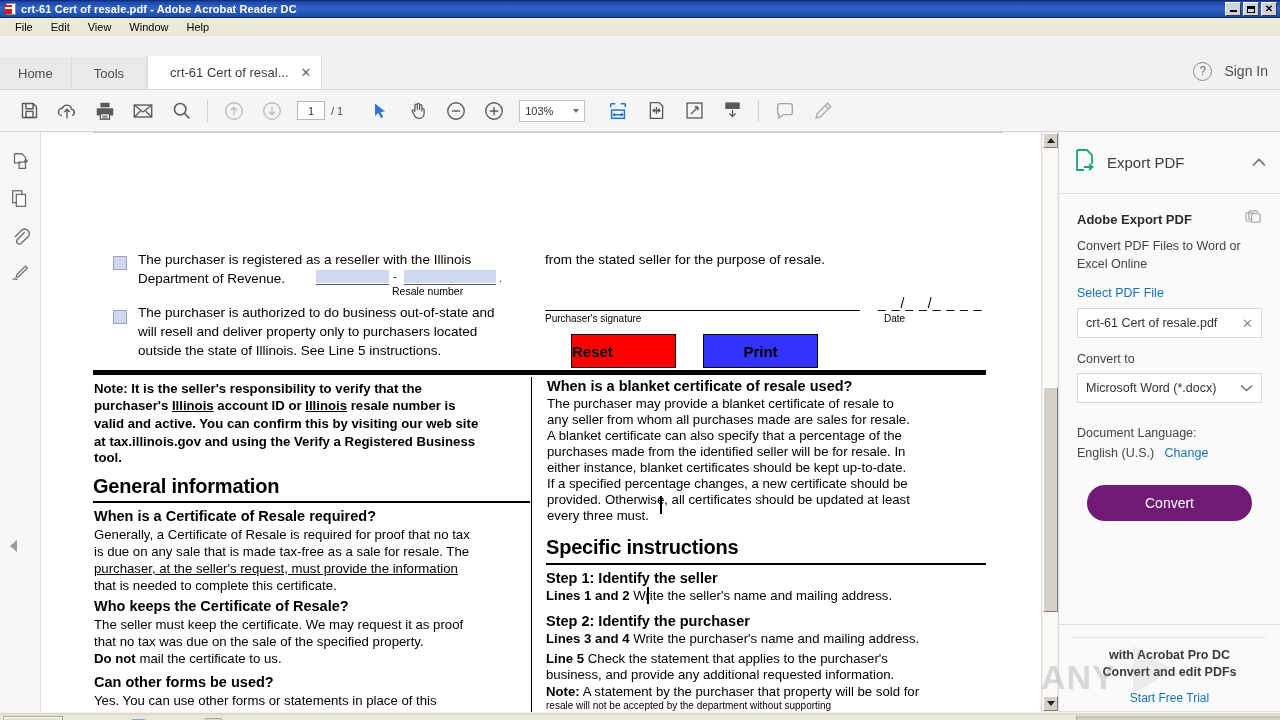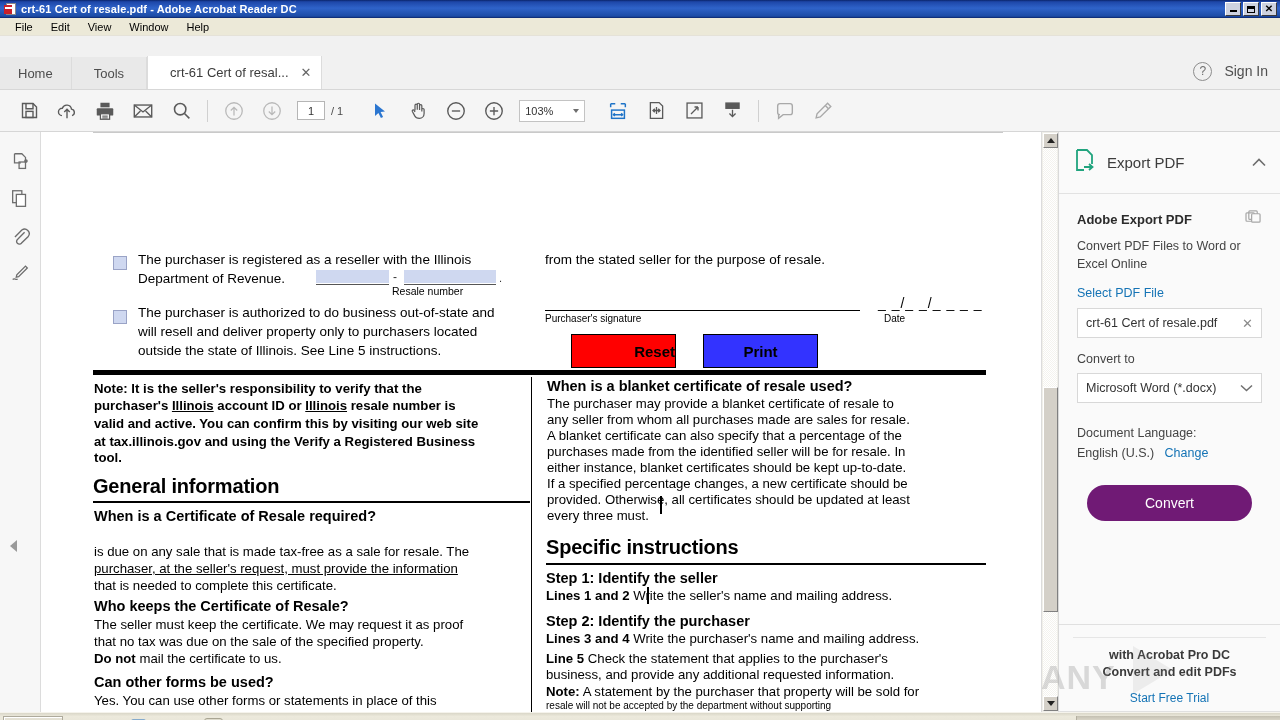--- a/index.html
+++ b/index.html
@@ -355,21 +355,21 @@
       <div class="t" style="left:97px;top:211px;font-size:13.5px;">outside the state of Illinois. See Line 5 instructions.</div>
 
       <div class="t" style="left:504px;top:120px;font-size:13.5px;">from the stated seller for the purpose of resale.</div>
 
       <div class="hdiv" style="left:504px;top:178px;width:315px;height:1.4px;"></div>
       <div class="t" style="left:504px;top:181px;font-size:10px;">Purchaser's signature</div>
       <div class="t" style="left:837px;top:163px;font-size:14px;letter-spacing:1px;">_ _/_ _/_ _ _ _</div>
       <div class="t" style="left:843px;top:181px;font-size:10px;">Date</div>
 
       <div style="position:absolute;left:530px;top:202px;width:105px;height:34px;background:#ff0000;border:1.5px solid #000;
-                  display:flex;align-items:center;justify-content:flex-end;font-size:15px;font-weight:bold;color:#000;">
+                  display:flex;align-items:center;justify-content:flex-start;font-size:15px;font-weight:bold;color:#000;">
         <span>Reset</span>
       </div>
       <div style="position:absolute;left:662px;top:202px;width:115px;height:34px;background:#3333ff;border:1.5px solid #000;
                   display:flex;align-items:center;justify-content:center;font-size:15px;font-weight:bold;color:#000;">
         <span>Print</span>
       </div>
 
       <div class="hdiv" style="left:52px;top:238px;width:893px;height:5px;"></div>
 
       <div class="t b" style="left:53px;top:249px;font-size:13.2px;">Note:  It is the seller's responsibility to verify that the</div>
@@ -377,20 +377,21 @@
         purchaser's <span class="u">Illinois</span> account ID or <span class="u">Illinois</span> resale number is
       </div>
       <div class="t b" style="left:53px;top:284px;font-size:13.2px;">valid and active. You can confirm this by visiting our web site</div>
       <div class="t b" style="left:53px;top:302px;font-size:13.2px;">at tax.illinois.gov and using the Verify a Registered Business</div>
       <div class="t b" style="left:53px;top:318px;font-size:13.2px;">tool.</div>
 
       <div class="t" style="left:52px;top:343px;font-size:20px;font-weight:bold;letter-spacing:-.2px;">General information</div>
       <div class="hdiv" style="left:52px;top:369px;width:437px;height:2.4px;"></div>
 
       <div class="t b" style="left:53px;top:376px;font-size:14.5px;">When is a Certificate of Resale required?</div>
+      <div class="t" style="left:53px;top:395px;font-size:13.2px;">Generally, a Certificate of Resale is required for proof that no tax</div>
       <div class="t" style="left:53px;top:412px;font-size:13.2px;">is due on any sale that is made tax-free as a sale for resale. The</div>
       <div class="t" style="left:53px;top:429px;font-size:13.2px;text-decoration:underline;">purchaser, at the seller's request, must provide the information</div>
       <div class="t" style="left:53px;top:446px;font-size:13.2px;">that is needed to complete this certificate.</div>
 
       <div class="t b" style="left:53px;top:466px;font-size:14.5px;">Who keeps the Certificate of Resale?</div>
       <div class="t" style="left:53px;top:485px;font-size:13.2px;">The seller must keep the certificate. We may request it as proof</div>
       <div class="t" style="left:53px;top:502px;font-size:13.2px;">that no tax was due on the sale of the specified property.</div>
       <div class="t" style="left:53px;top:519px;font-size:13.2px;">
         <span class="b">Do not</span><span> mail the certificate to us.</span>
       </div>

